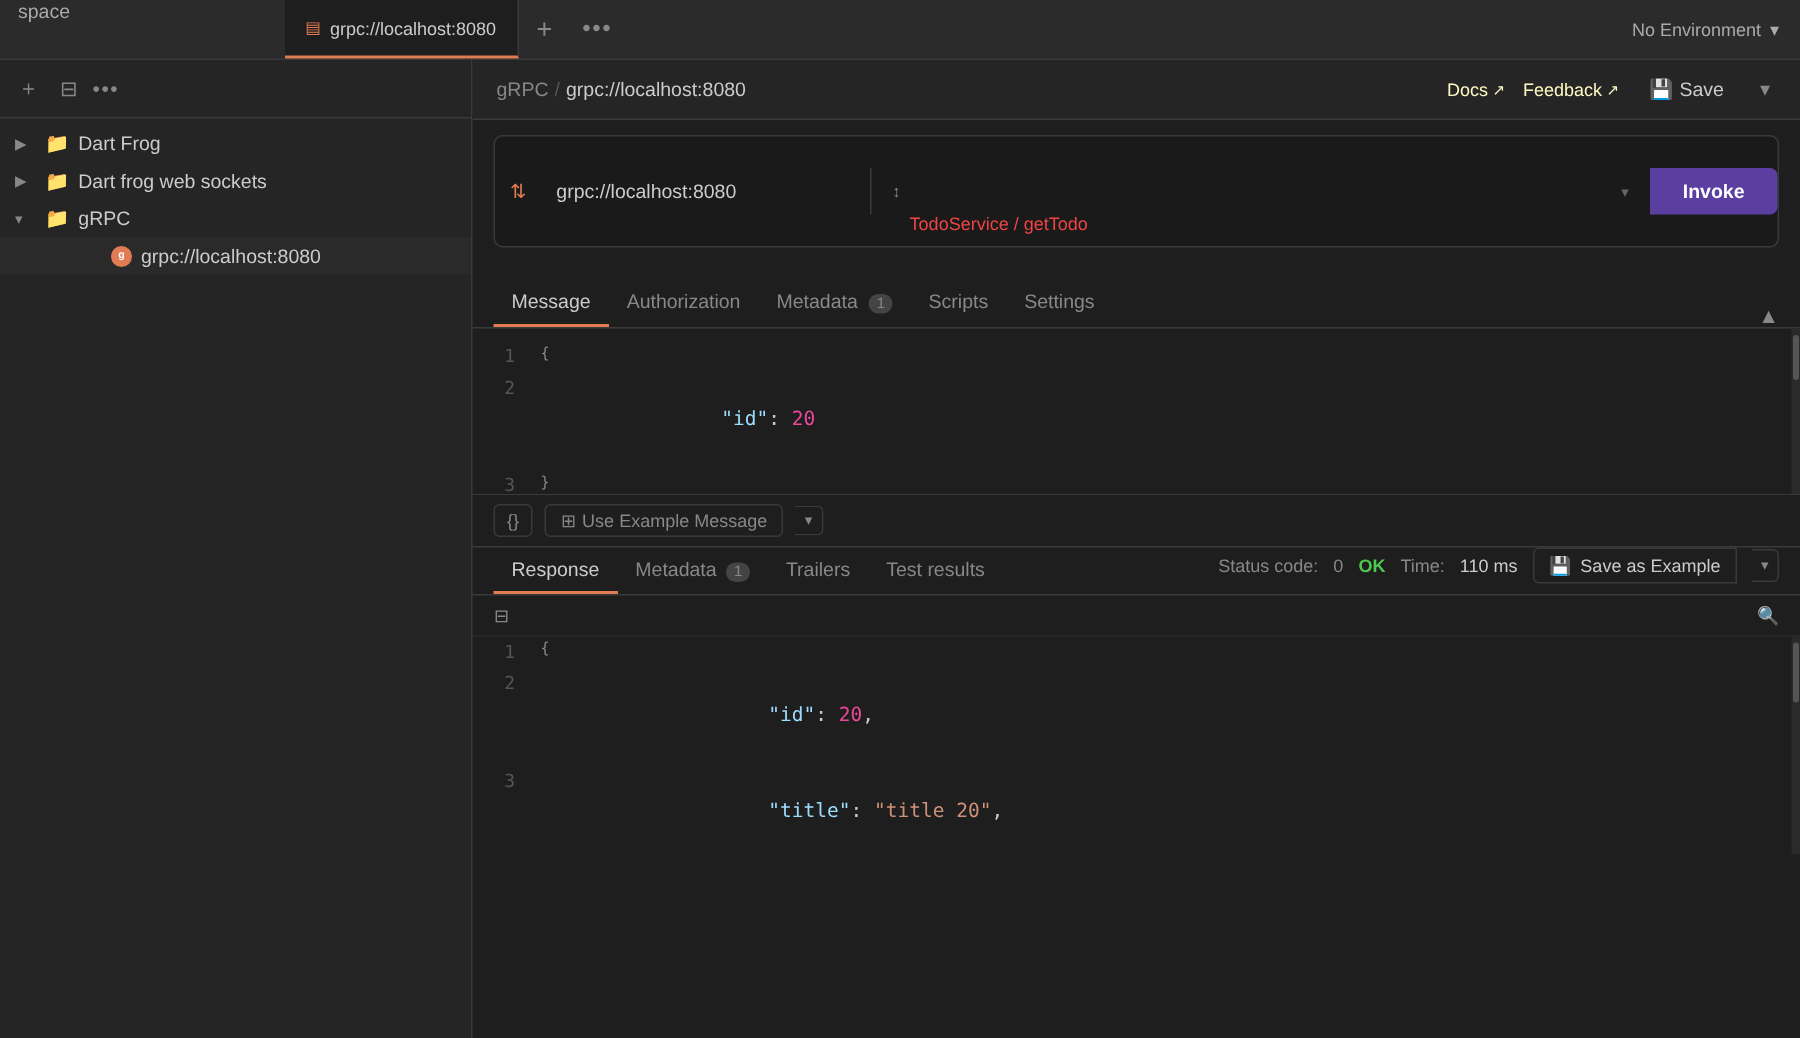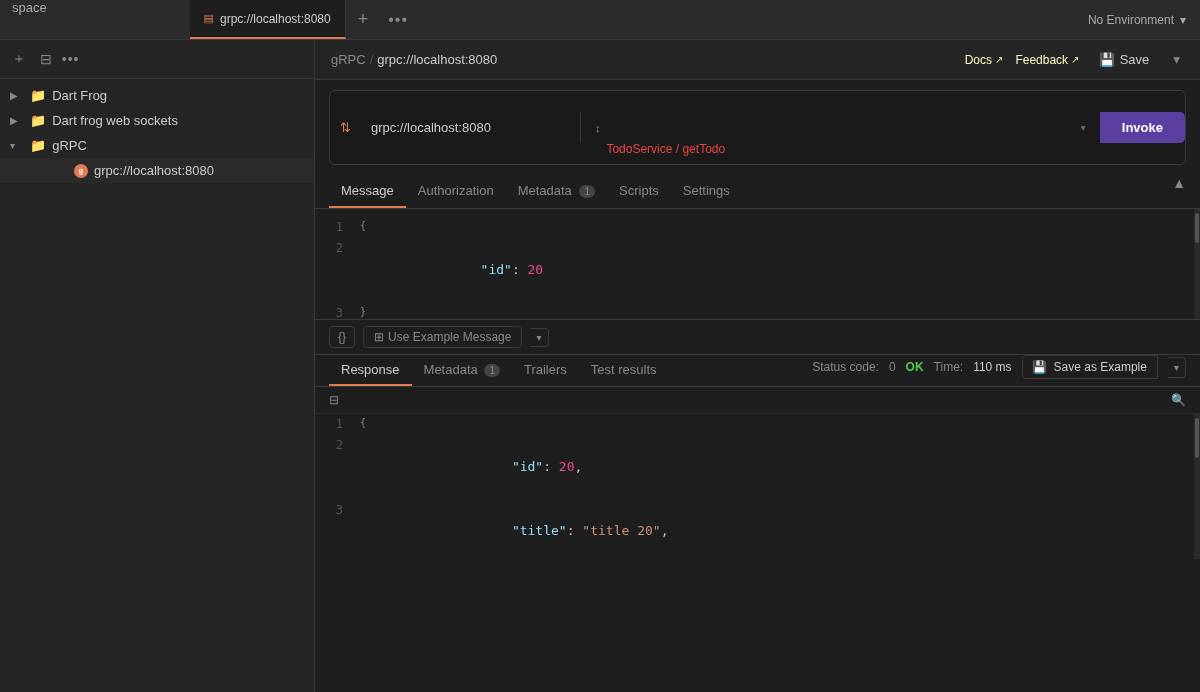--- a/index.html
+++ b/index.html
@@ -283,24 +283,25 @@
       border-radius: 0 5px 5px 0;
       cursor: pointer;
       font-size: 13px;
       font-weight: 600;
       white-space: nowrap;
     }
 
     
     .tabs-bar {
       display: flex;
-      align-items: flex-start;
+      align-items: flex-end;
       border-bottom: 1px solid #3a3a3a;
       padding: 0 14px;
       flex-shrink: 0;
+      margin-top: 10px;
     }
     .tab-btn {
       background: none;
       border: none;
       color: #888;
       padding: 8px 12px;
       cursor: pointer;
       font-size: 13px;
       border-bottom: 2px solid transparent;
     }

